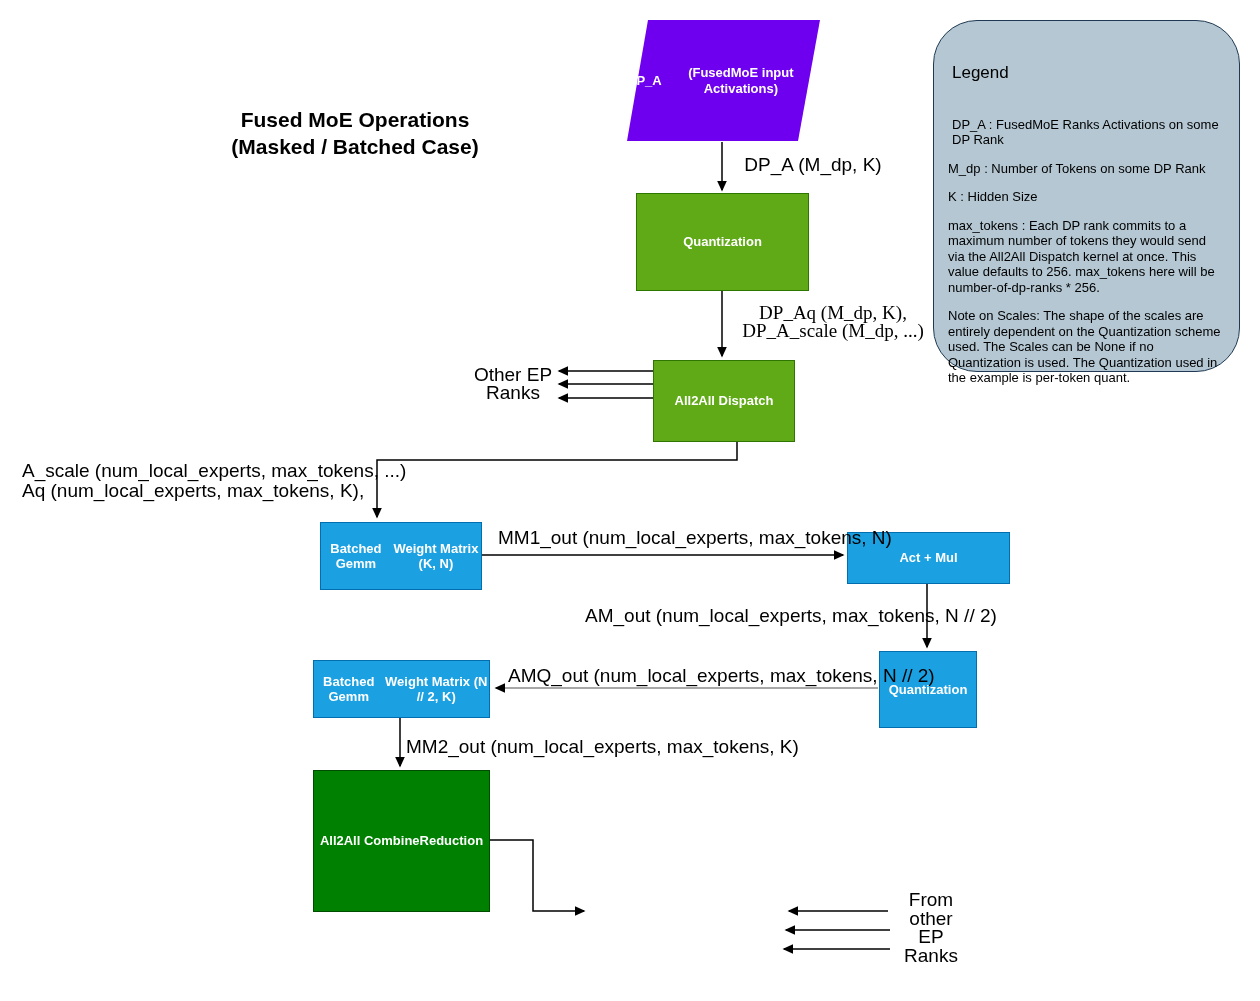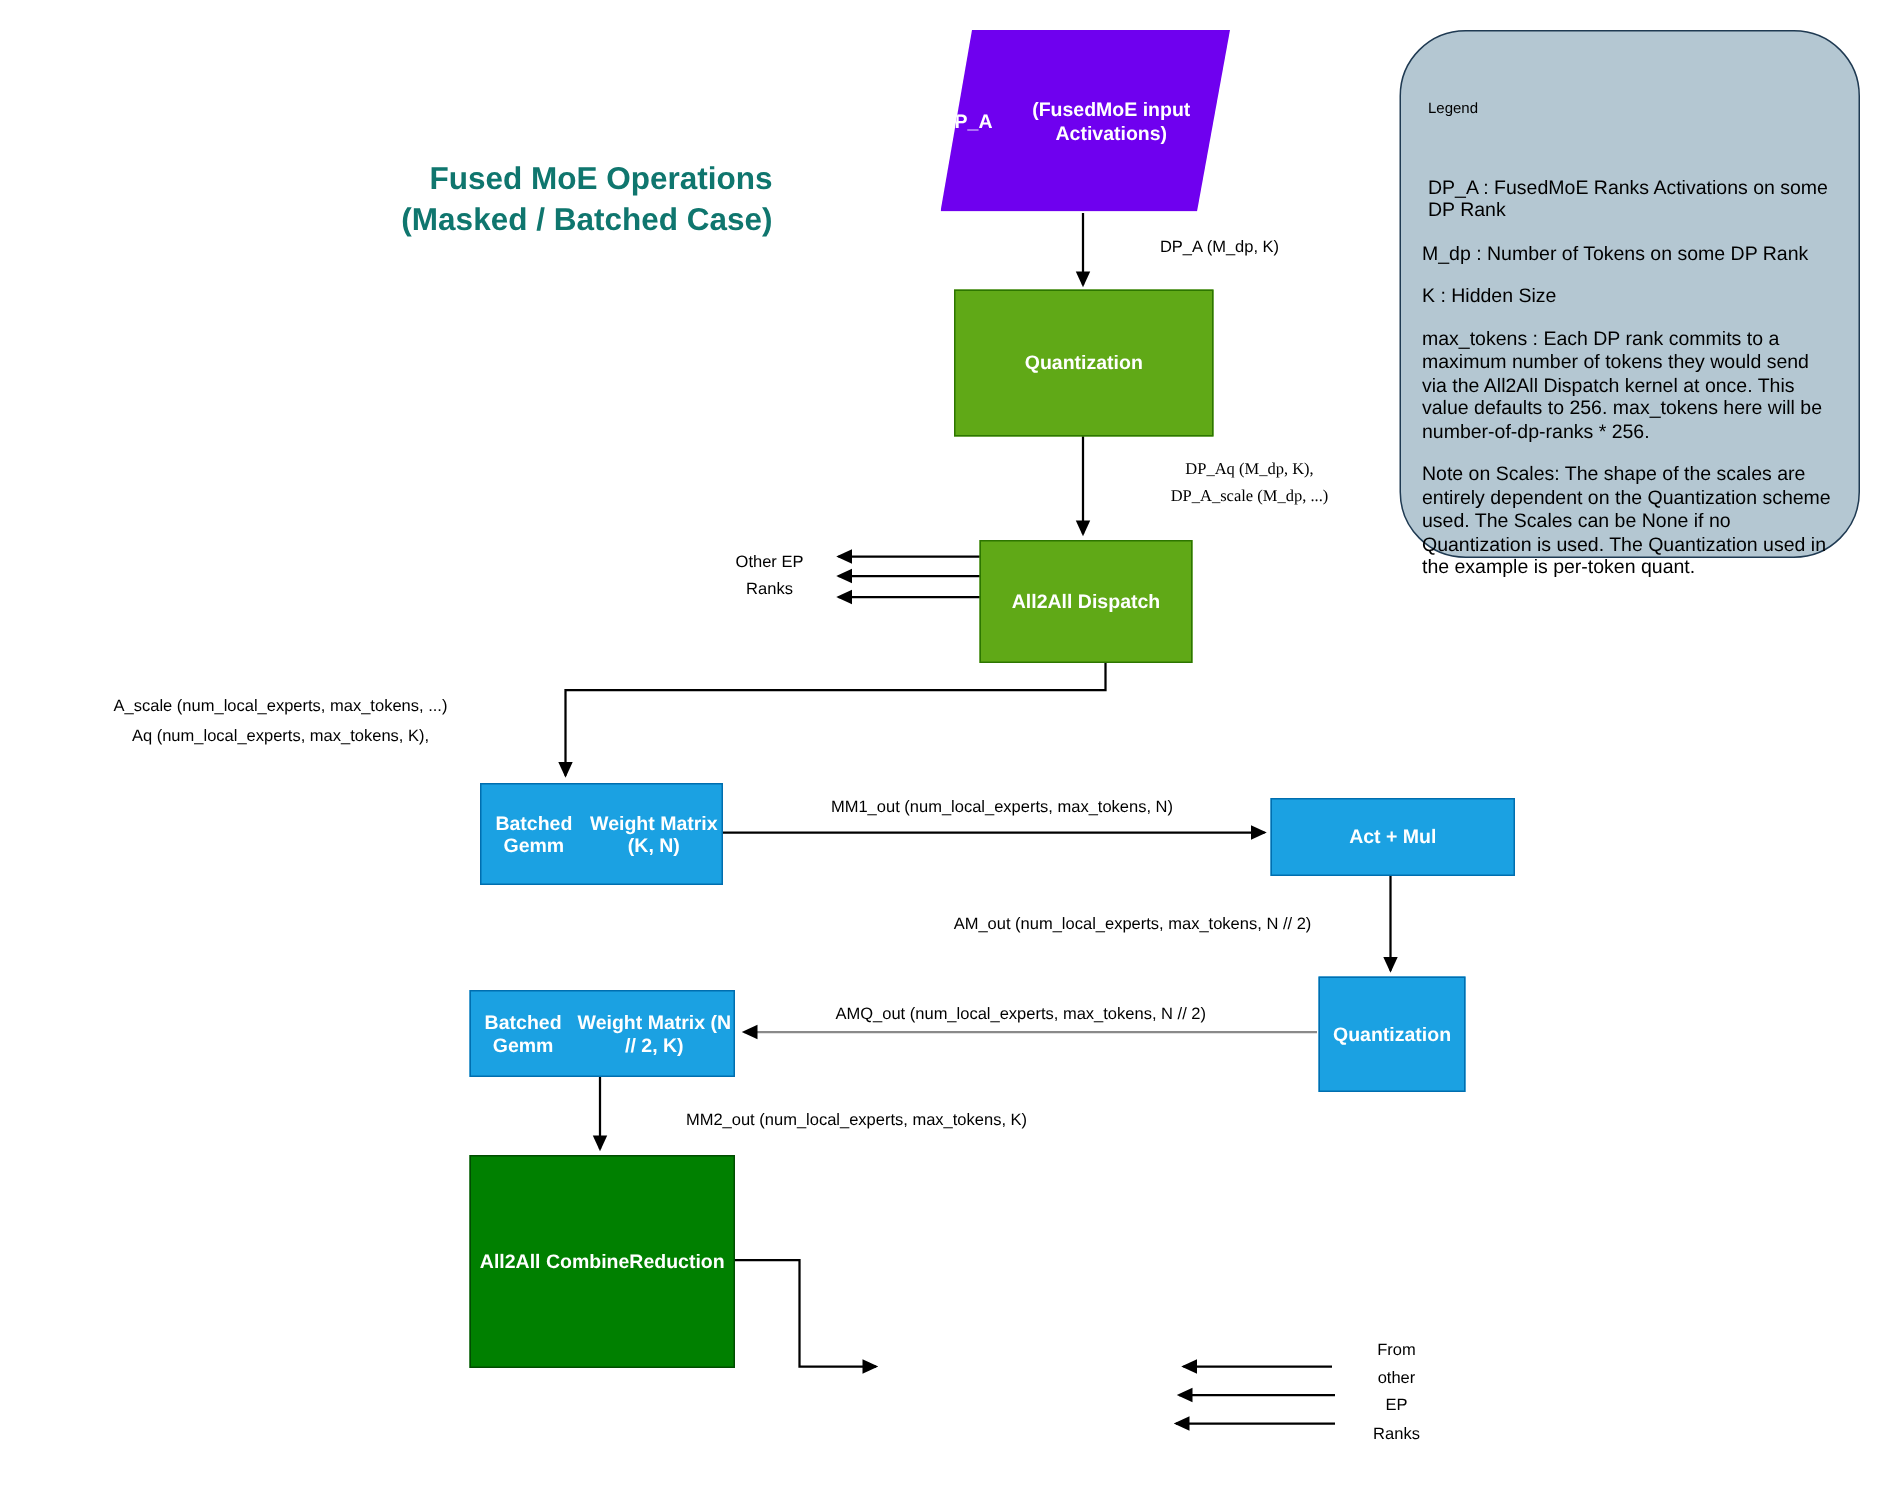--- a/index.html
+++ b/index.html
@@ -11,33 +11,33 @@
   .node{
     position:absolute;z-index:2;display:flex;flex-direction:row;
     align-items:center;justify-content:center;text-align:center;
     color:#ffffff;font-size:13px;font-weight:bold;line-height:1.18;
   }
   .green{background:#60a917;border:1px solid #2d7600;}
   .blue{background:#1ba1e2;border:1px solid #006eaf;}
   .darkgreen{background:#008000;border:1px solid #004d00;}
   .para{background:#6f00ef;border:none;}
   .elabel{
-    position:absolute;z-index:3;color:#000;font-size:11px;text-align:center;
+    position:absolute;z-index:3;color:#000;font-size:19px;text-align:center;
     line-height:20px;white-space:nowrap;
   }
   #title{
-    position:absolute;left:195px;top:106px;width:320px;text-align:right;
-    font-size:21px;font-weight:bold;line-height:27px;color:#0f766e;z-index:3;
+    position:absolute;left:195px;top:106px;width:320px;text-align:center;
+    font-size:21px;font-weight:bold;line-height:27px;color:#000000;z-index:3;
   }
   #legend{
     position:absolute;left:933px;top:20px;width:307px;height:352px;z-index:2;
     background:#b4c7d2;border:1.5px solid #1f3a52;border-radius:44px;
     box-sizing:border-box;padding:44px 13px 0 14px;color:#000;
   }
-  #legend .ltitle{font-size:10px;margin:0 0 36px 4px;}
+  #legend .ltitle{font-size:17px;margin:0 0 36px 4px;}
   #legend p{font-size:13px;line-height:15.5px;margin:0 0 13px 0;}
   #legend p.indent{margin-left:4px;}
 </style>
 </head>
 <body>
 
 <div id="canvas">
 
   <svg id="edges" viewBox="0 0 1260 1001" xmlns="http://www.w3.org/2000/svg">
     <defs>

